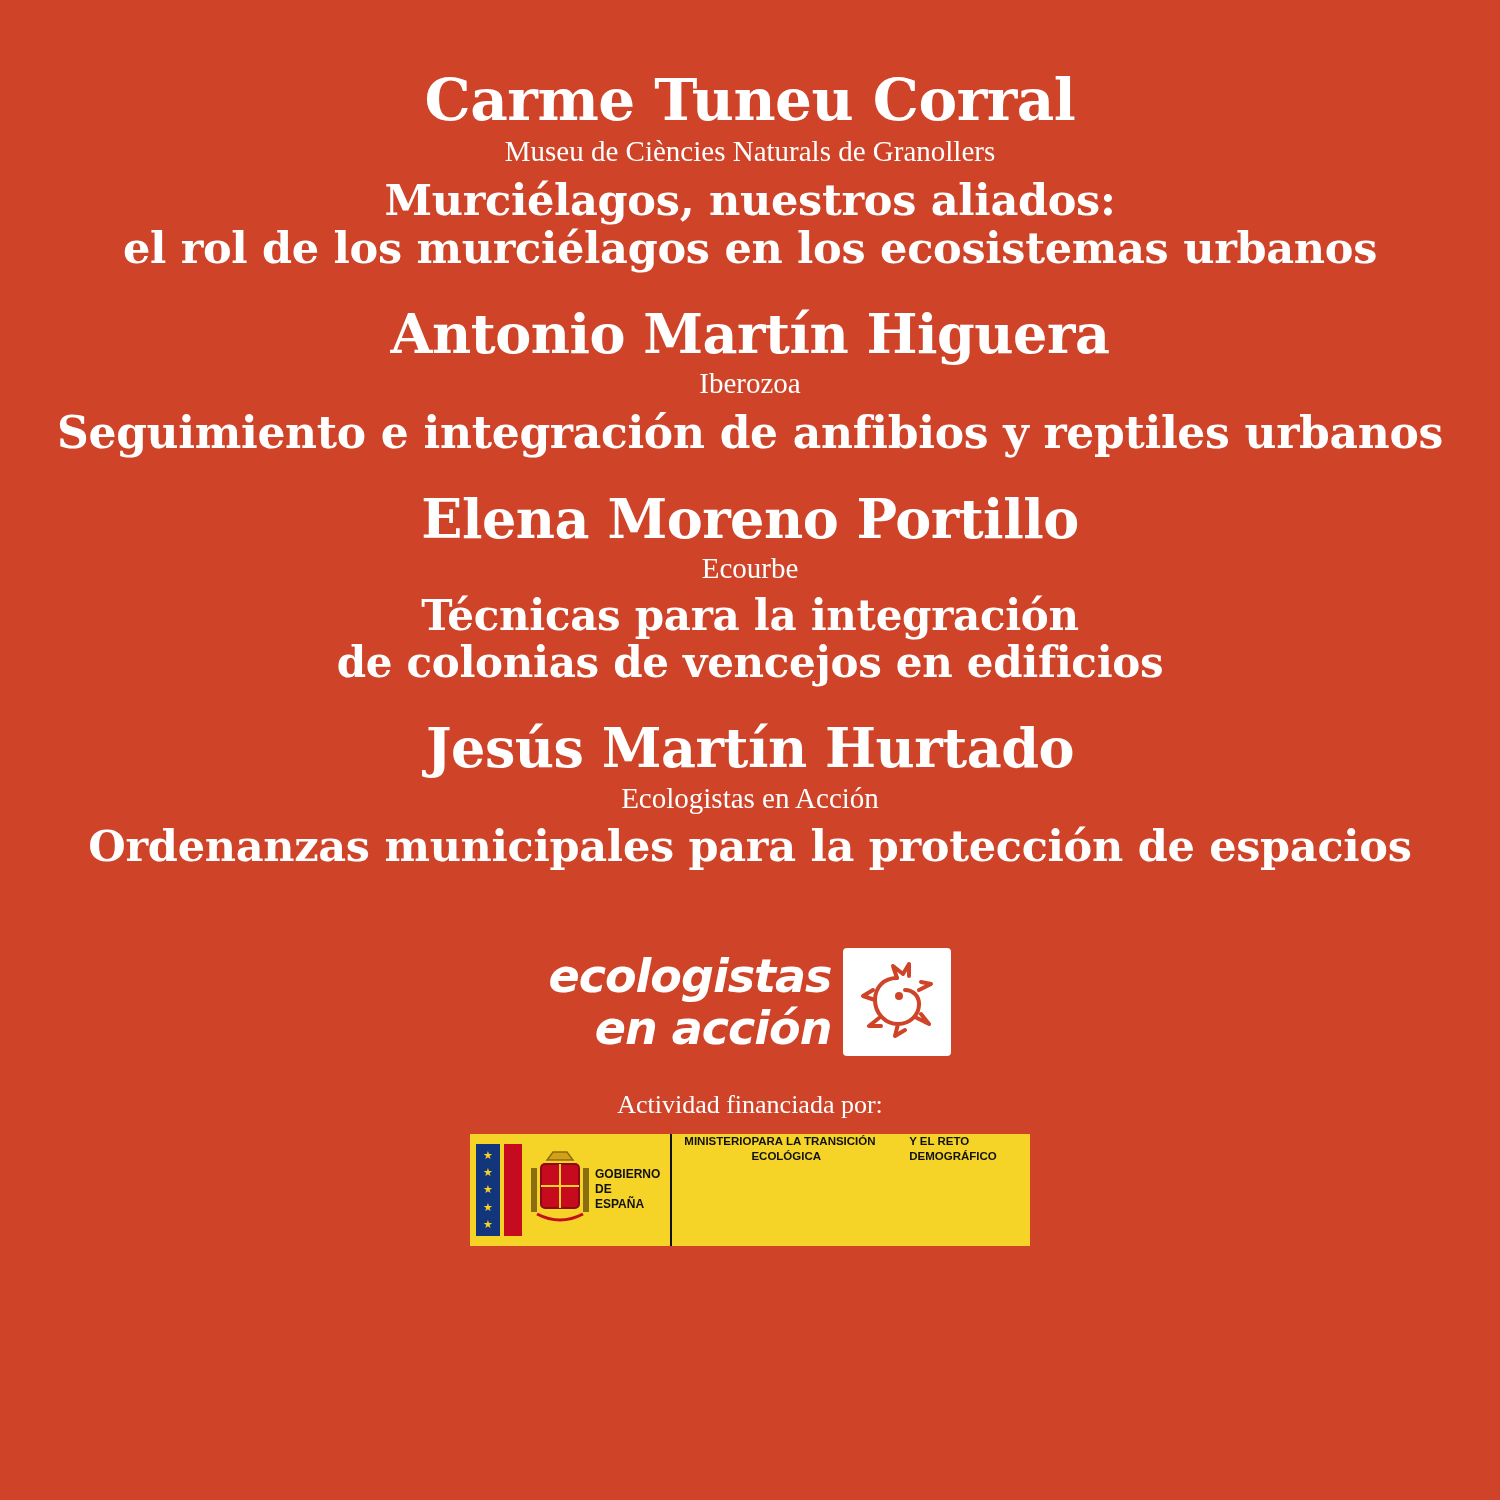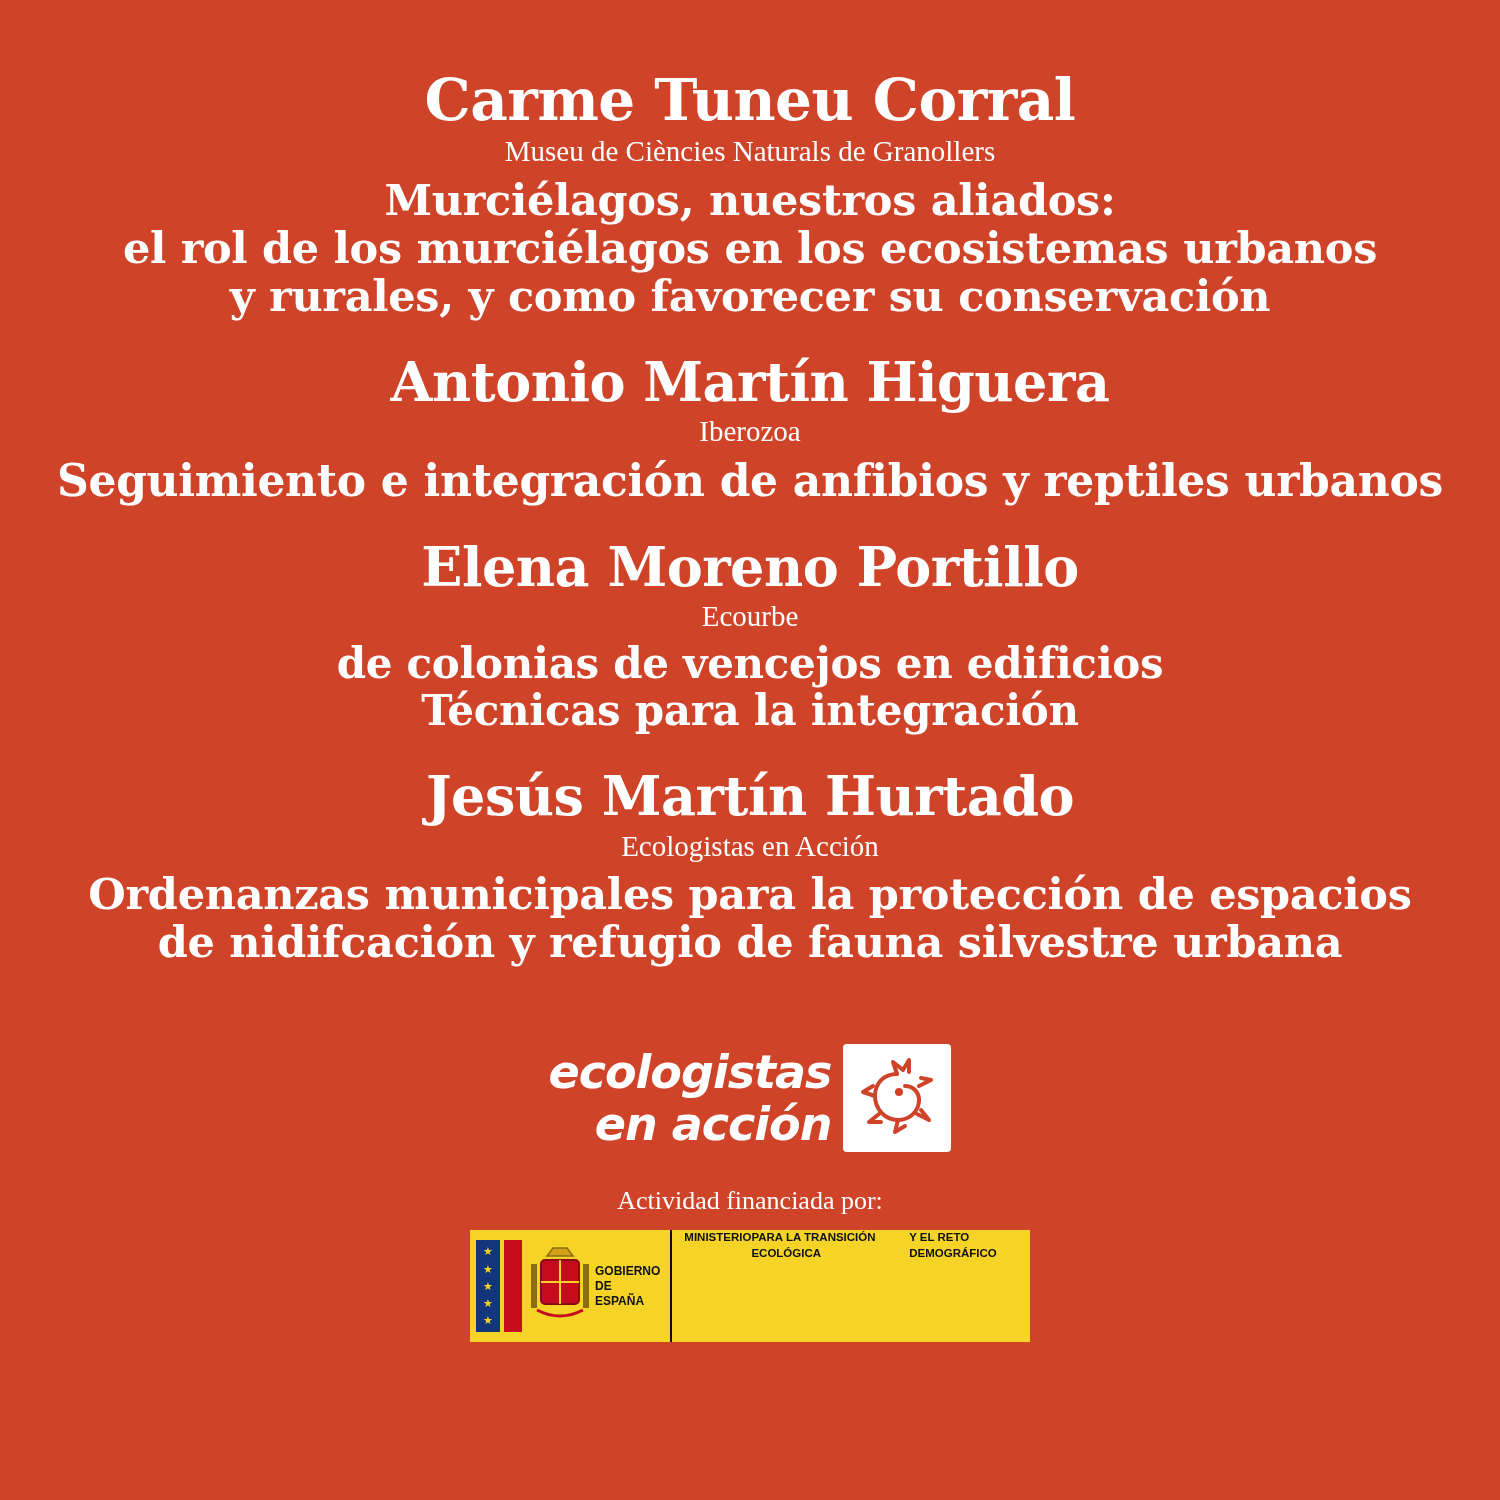--- a/index.html
+++ b/index.html
@@ -182,47 +182,45 @@
 <div class="poster">
 
   <div class="talks">
 
     <div class="talk talk-1">
       <div class="speaker">Carme Tuneu Corral</div>
       <div class="affiliation">Museu de Ciències Naturals de Granollers</div>
       <div class="title">
         <span class="line">Murciélagos, nuestros aliados:</span>
         <span class="line">el rol de los murciélagos en los ecosistemas urbanos</span>
-        <span class="line">y rurales, y como favorecer su conservación</span>
       </div>
     </div>
 
     <div class="talk talk-2">
       <div class="speaker">Antonio Martín Higuera</div>
       <div class="affiliation">Iberozoa</div>
       <div class="title">
         <span class="line">Seguimiento e integración de anfibios y reptiles urbanos</span>
       </div>
     </div>
 
     <div class="talk talk-3">
       <div class="speaker">Elena Moreno Portillo</div>
       <div class="affiliation">Ecourbe</div>
       <div class="title">
+        <span class="line">Técnicas para la integración</span>
         <span class="line">de colonias de vencejos en edificios</span>
-        <span class="line">Técnicas para la integración</span>
       </div>
     </div>
 
     <div class="talk talk-4">
       <div class="speaker">Jesús Martín Hurtado</div>
       <div class="affiliation">Ecologistas en Acción</div>
       <div class="title">
         <span class="line">Ordenanzas municipales para la protección de espacios</span>
-        <span class="line">de nidifcación y refugio de fauna silvestre urbana</span>
       </div>
     </div>
 
   </div>
 
   <div class="logo-block">
     <div class="logo-words">
       <span class="w1">ecologistas</span>
       <span class="w2">en acción</span>
     </div>

